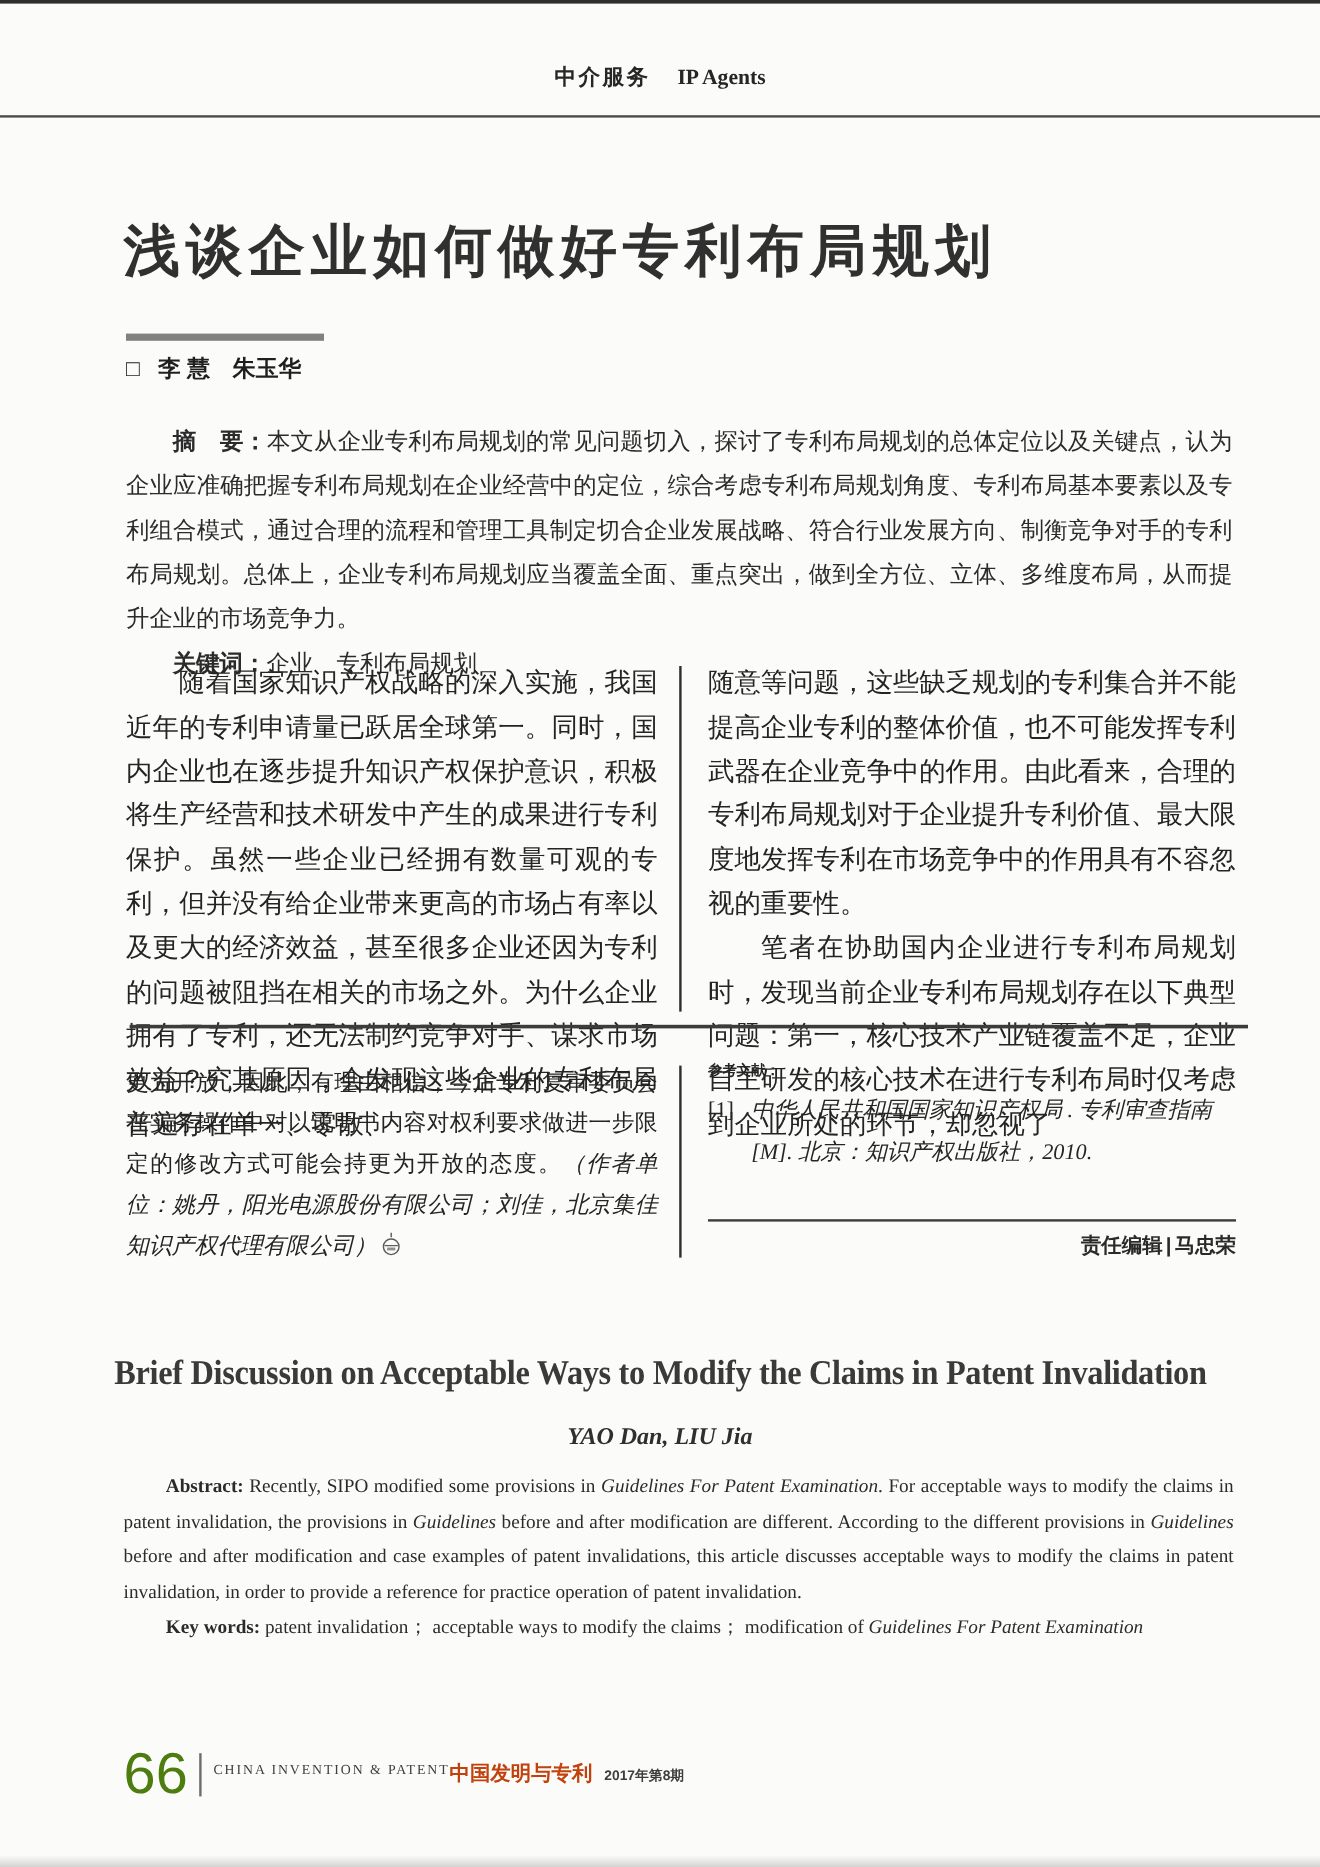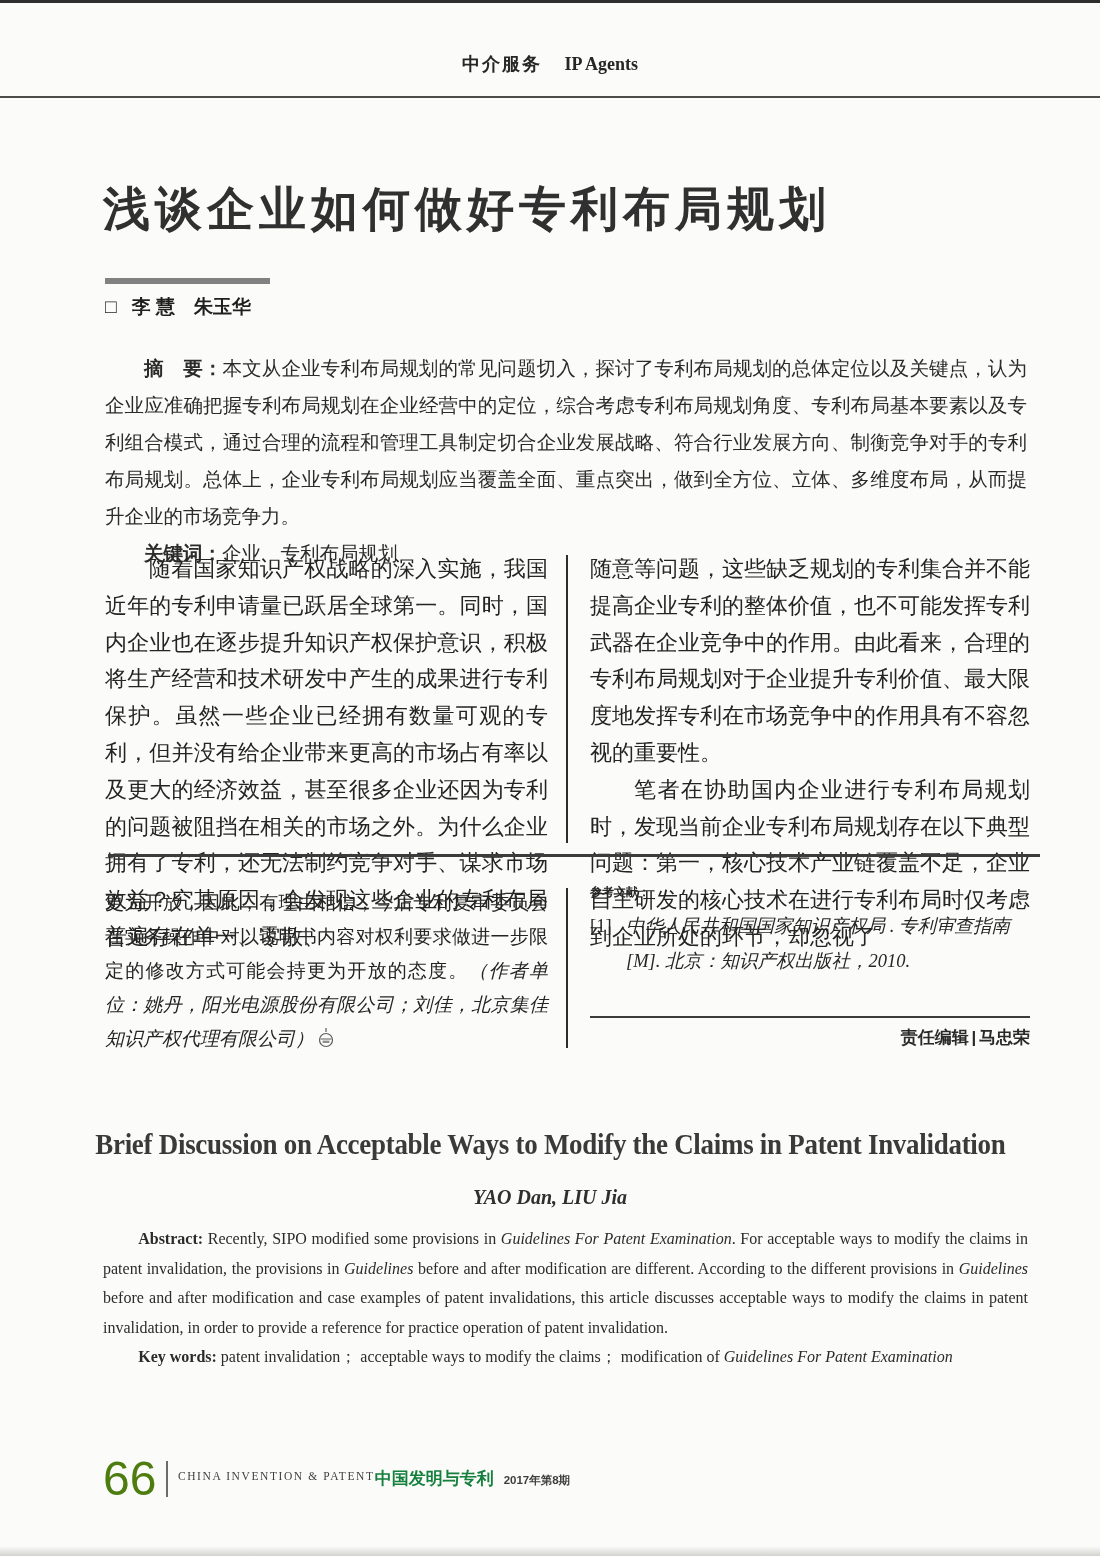--- a/index.html
+++ b/index.html
@@ -62,21 +62,21 @@
   .en-abstract p{margin:0;font-size:16px;line-height:29.5px;text-align:justify;text-indent:2.2em;color:#2b2b2b;}
   .b{font-weight:bold;}
   .i{font-style:italic;}
   
   .page-footer{top:1455px;left:103px;display:flex;align-items:center;}
   .page-num{font-family:"Liberation Sans","DejaVu Sans",sans-serif;font-size:48px;color:#4d7c0f;line-height:1;}
   .footer-sep{width:1.5px;height:36px;background:#6c6c6c;margin:0 10px;}
   .footer-journal{display:flex;justify-content:center;}
   .journal-en{font-size:11.5px;letter-spacing:1.6px;color:#3e3e3e;line-height:15px;}
   .journal-cn-row{line-height:20px;}
-  .journal-cn{font-size:17px;font-weight:bold;color:#15803d;
+  .journal-cn{font-size:17px;font-weight:bold;color:#c2410c;
     font-family:"Liberation Sans","DejaVu Sans",sans-serif;}
   .journal-issue{font-size:11.5px;font-weight:bold;color:#3e3e3e;margin-left:6px;
     font-family:"Liberation Sans","DejaVu Sans",sans-serif;}
 </style>
 </head>
 <body>
 
 <div class="abs scan-top-edge"></div>
 
 <div class="abs page-header">

